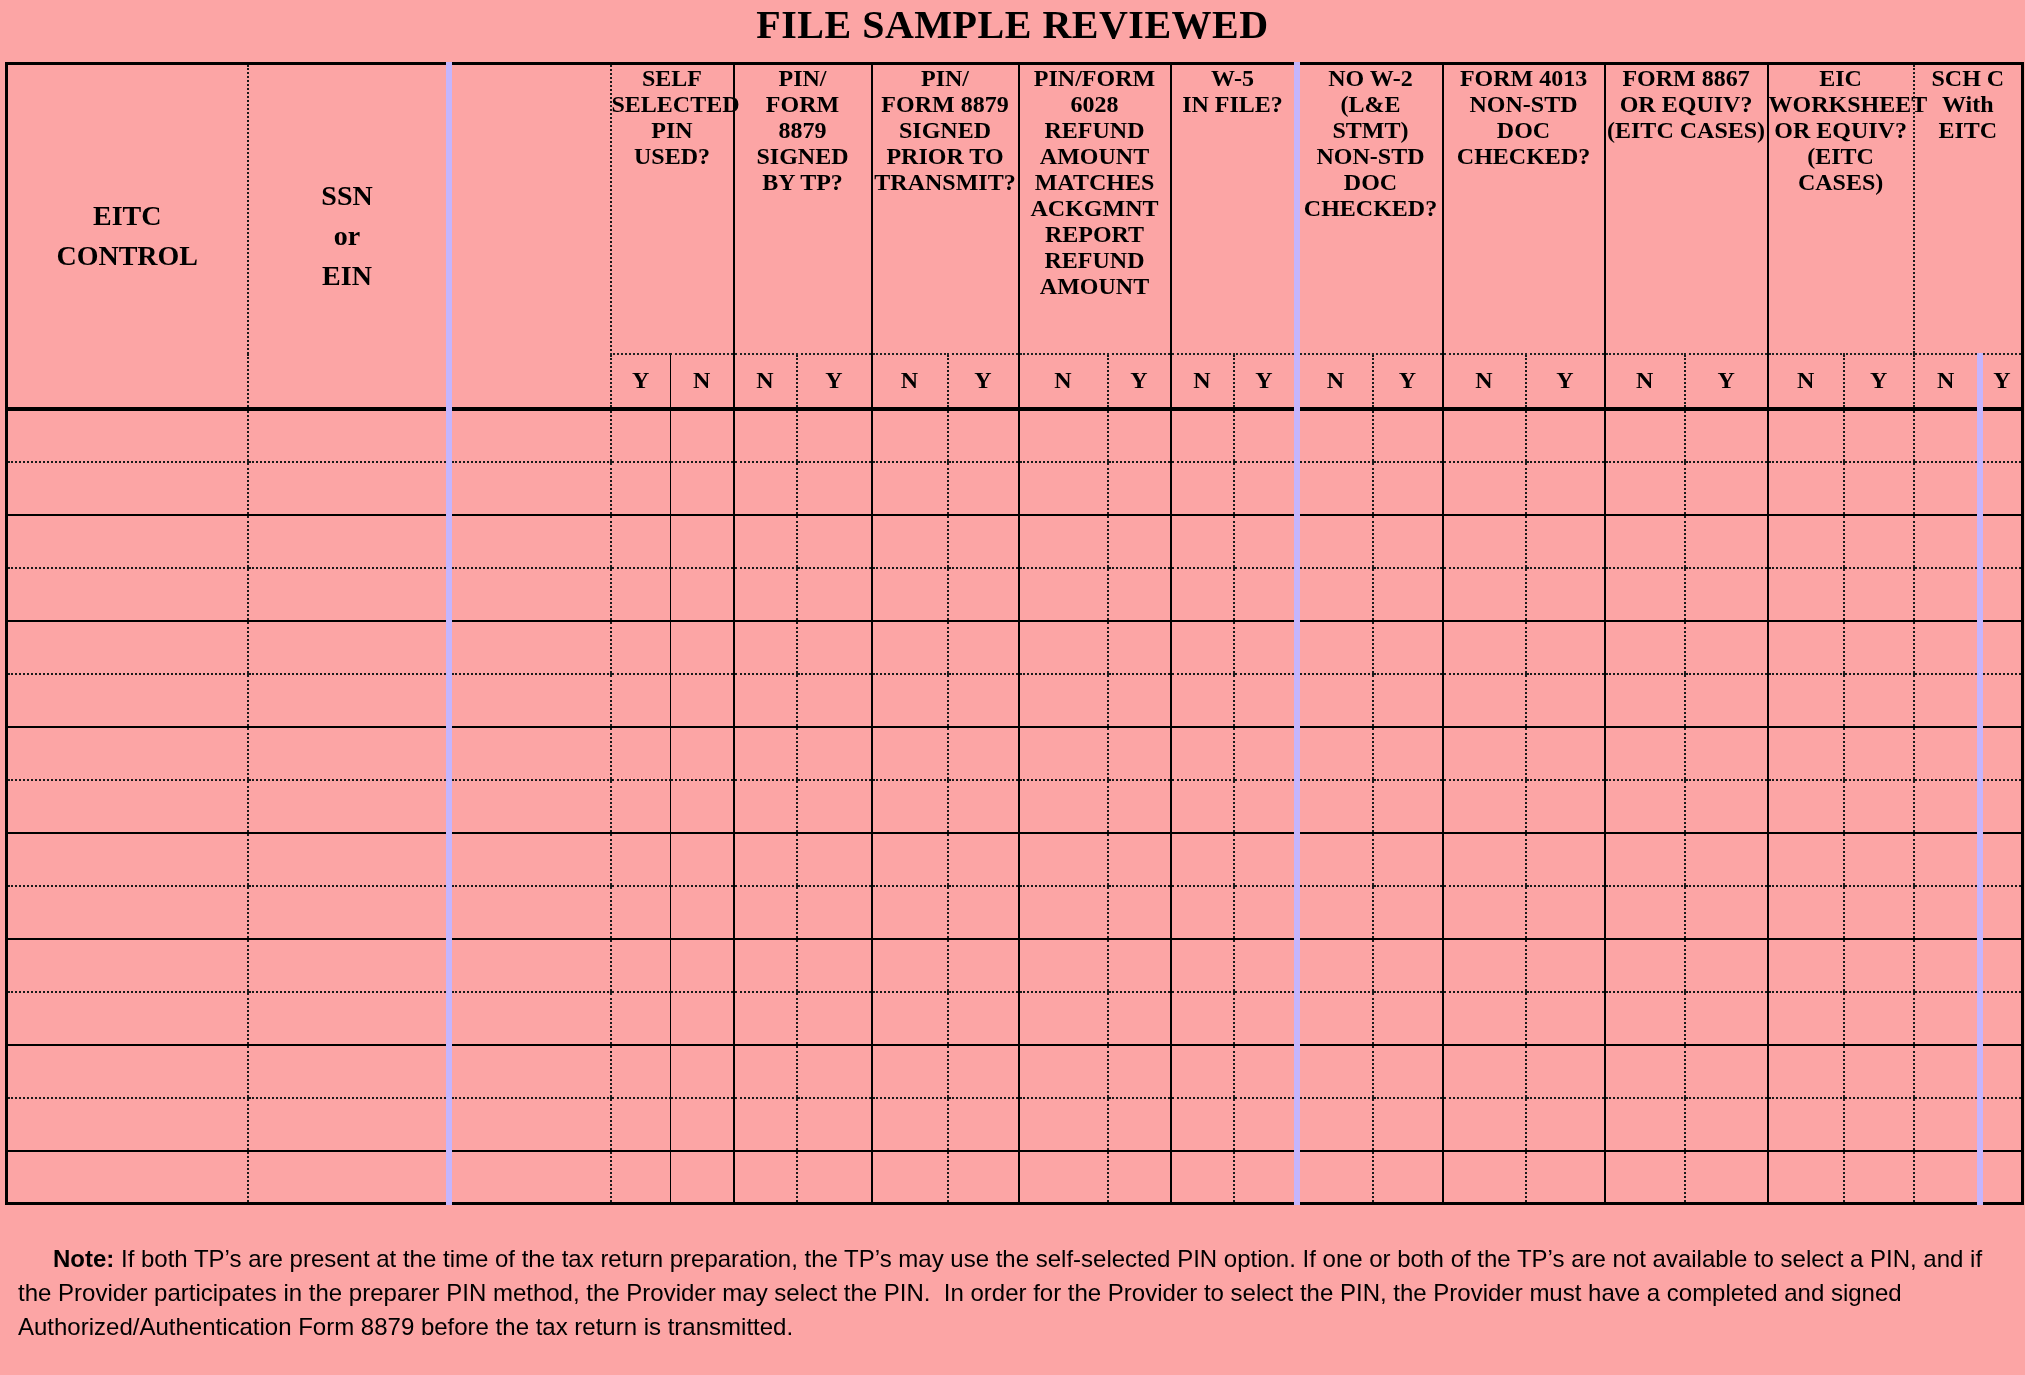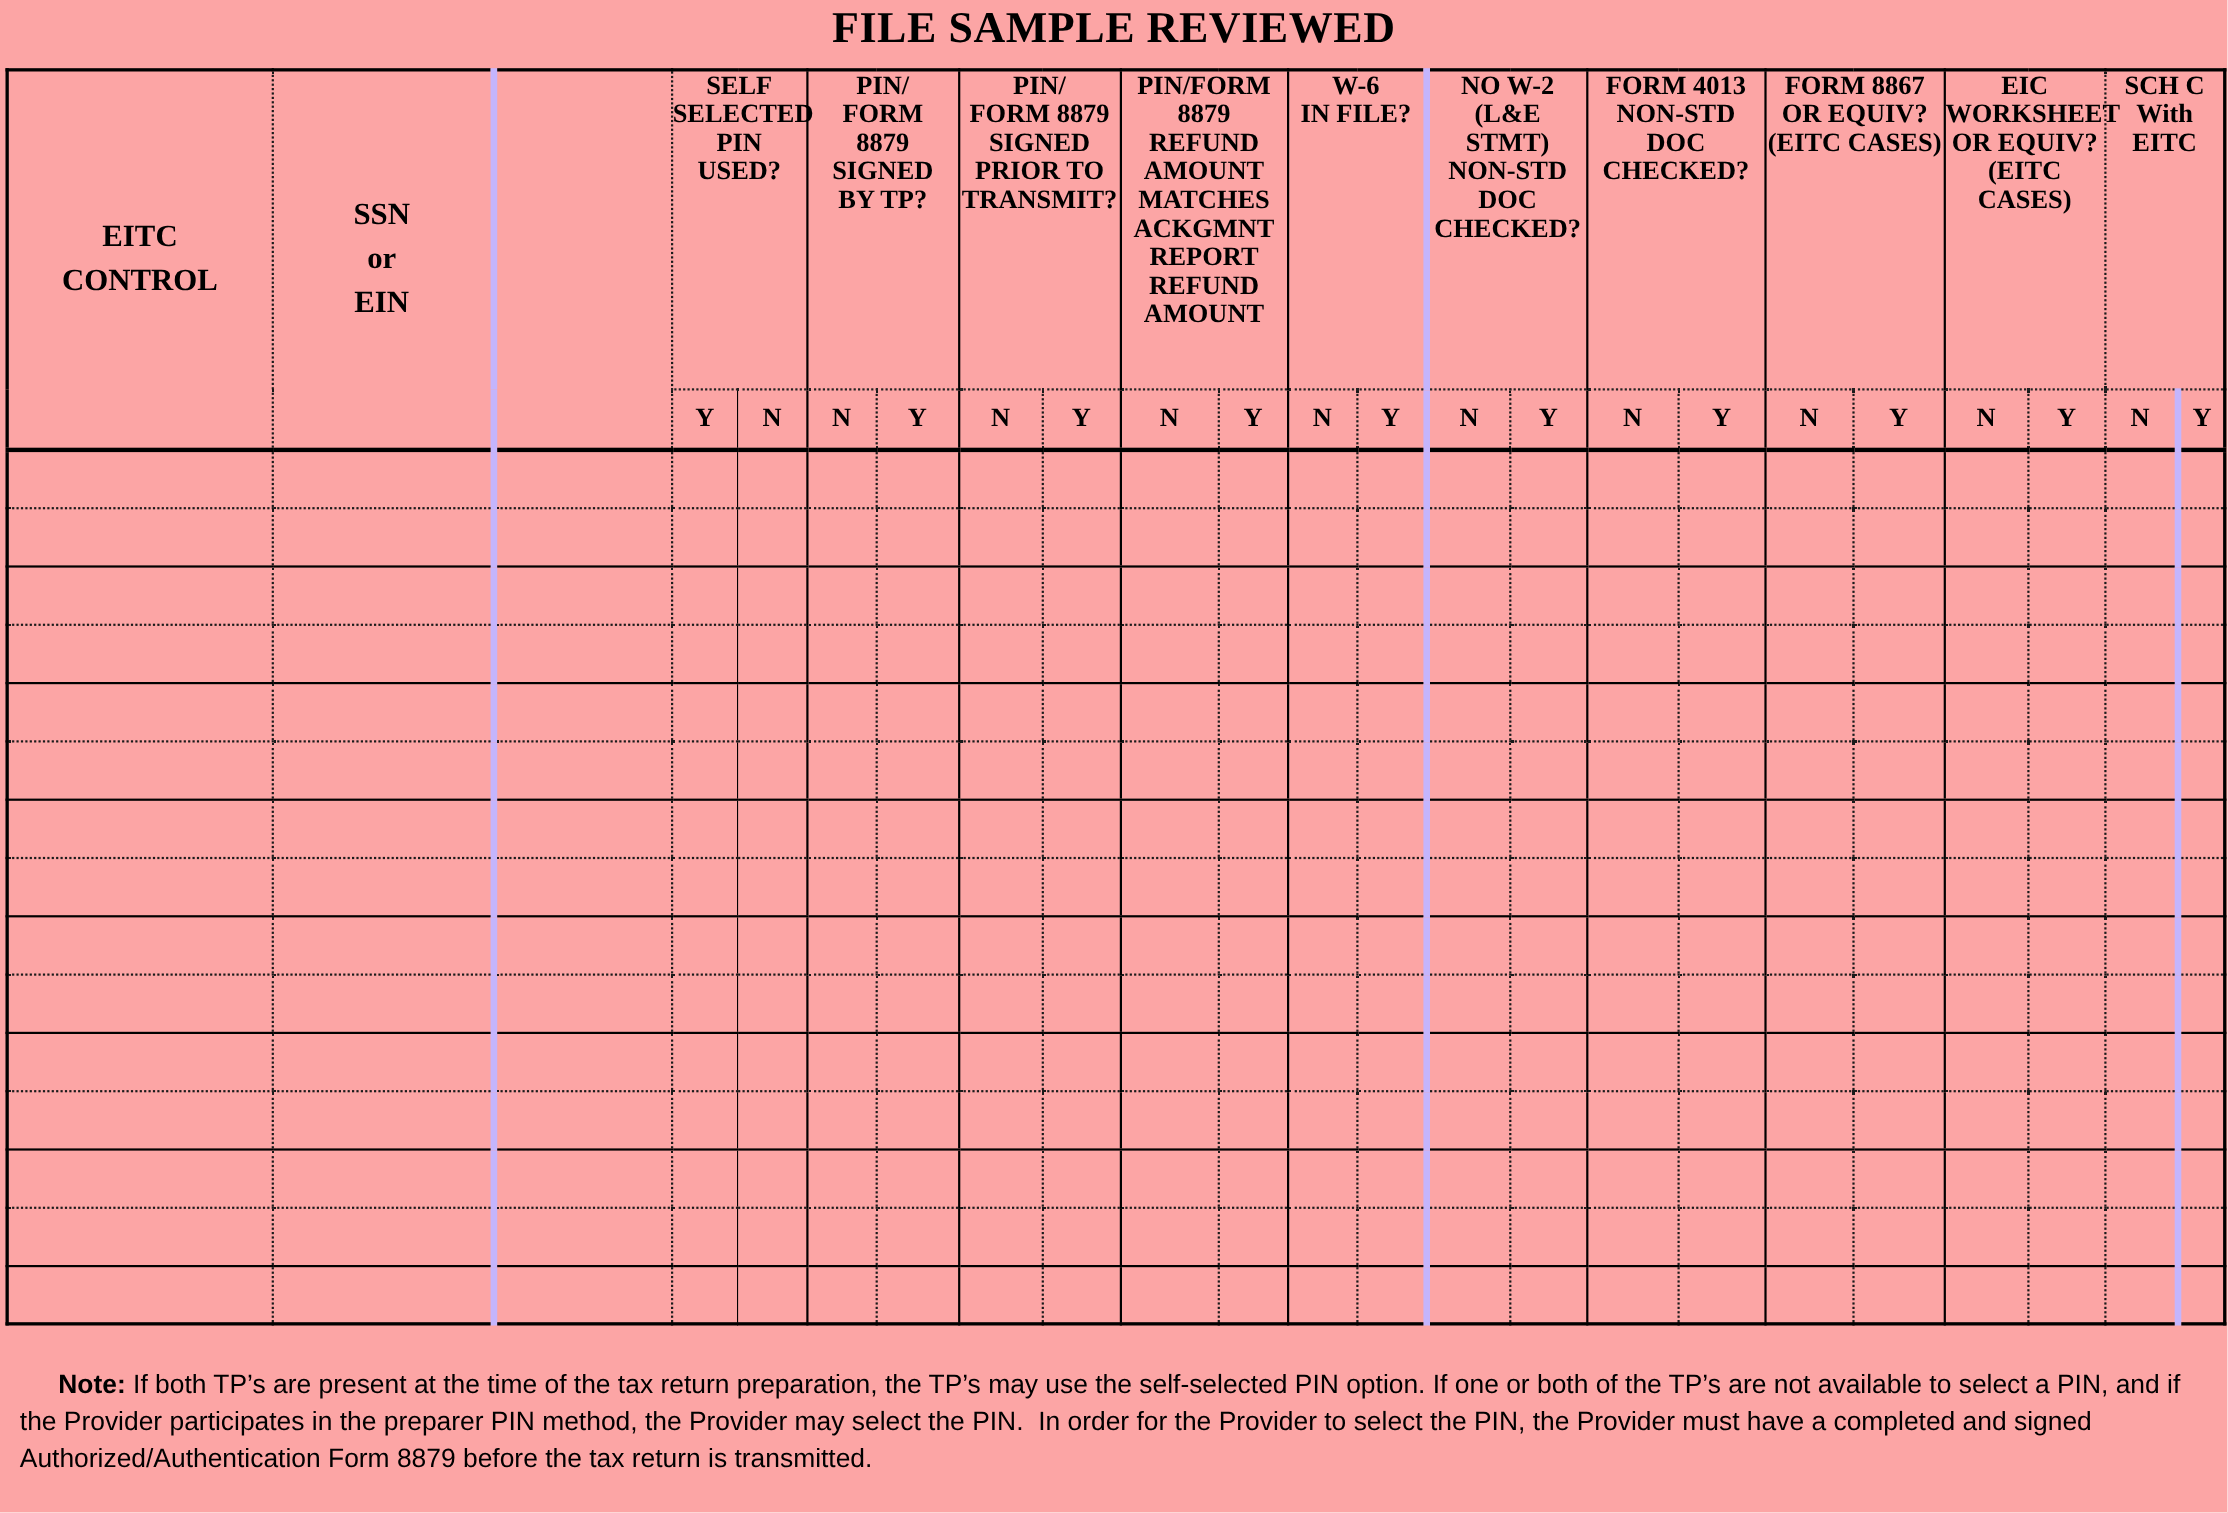--- a/index.html
+++ b/index.html
@@ -101,29 +101,29 @@
 FORM
 8879
 SIGNED
 BY TP?</th>
           <th colspan="2" class="th-q bl-2">PIN/
 FORM 8879
 SIGNED
 PRIOR TO
 TRANSMIT?</th>
           <th colspan="2" class="th-q bl-2">PIN/FORM
-8879
+6028
 REFUND
 AMOUNT
 MATCHES
 ACKGMNT
 REPORT
 REFUND
 AMOUNT</th>
-          <th colspan="2" class="th-q bl-2">W-6
+          <th colspan="2" class="th-q bl-2">W-5
 IN FILE?</th>
           <th colspan="2" class="th-q bl-3">NO W-2
 (L&amp;E
 STMT)
 NON-STD
 DOC
 CHECKED?</th>
           <th colspan="2" class="th-q bl-2">FORM 4013
 NON-STD
 DOC

